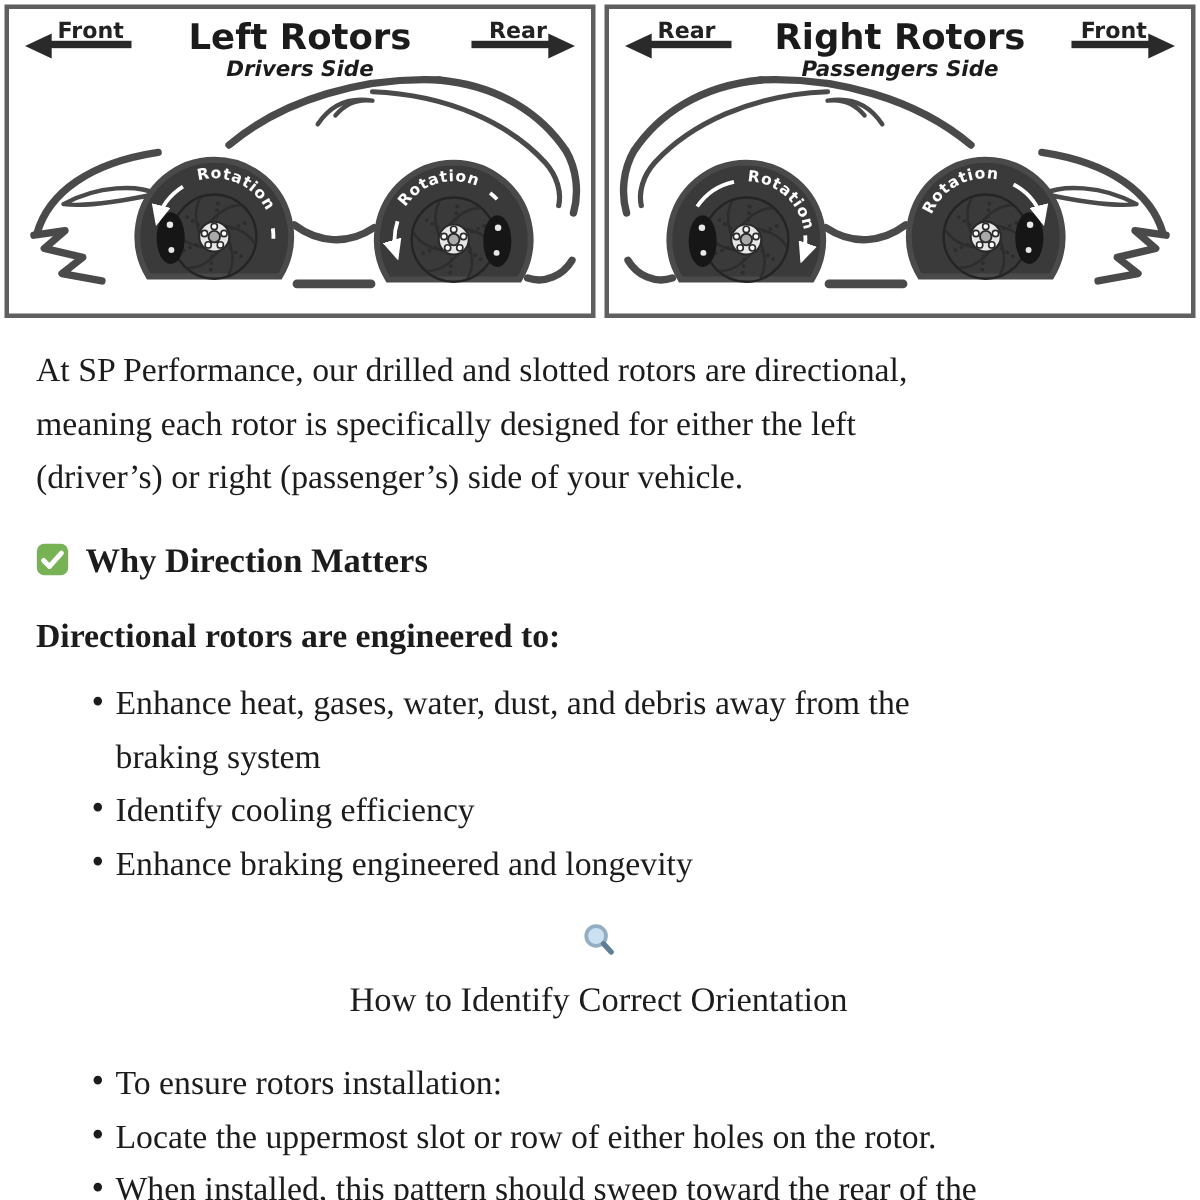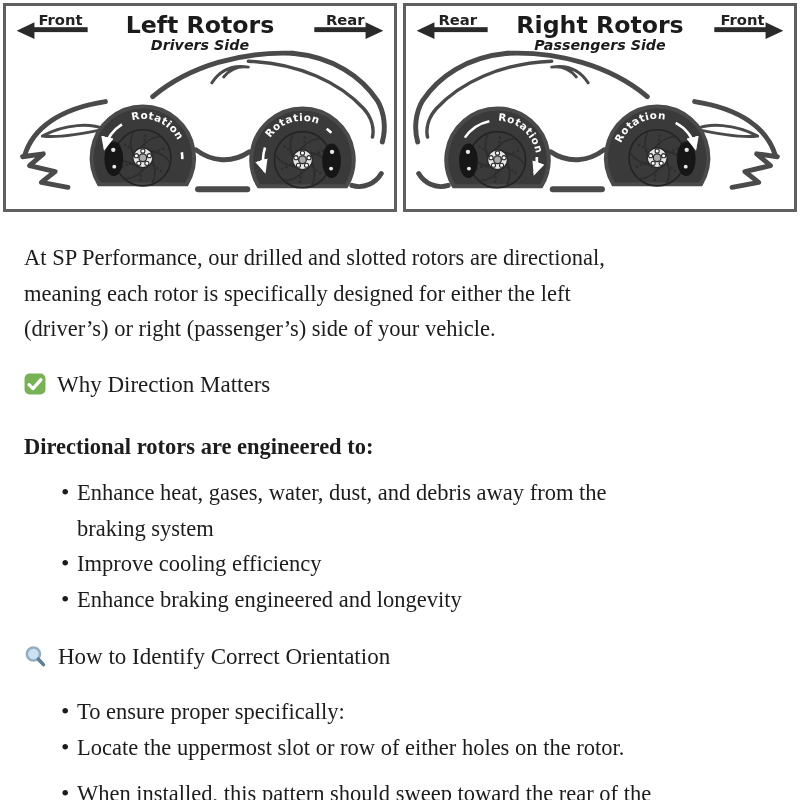--- a/index.html
+++ b/index.html
@@ -5,23 +5,23 @@
   html,body{margin:0;padding:0;background:#fff;}
   body{width:800px;height:800px;font-family:"Liberation Serif",serif;color:#1c1c1c;overflow:hidden;}
   .diagram-row{display:flex;gap:6px;padding:3px 3px 0 3px;height:212px;box-sizing:border-box;}
   .panel{flex:1;border:3px solid #5f5f5f;background:#fff;box-sizing:border-box;}
   .panel svg{display:block;width:100%;height:100%;}
   .ptitle{font-family:"DejaVu Sans",sans-serif;font-weight:bold;font-size:24px;fill:#1b1b1b;}
   .psub{font-family:"DejaVu Sans",sans-serif;font-weight:bold;font-style:italic;font-size:14.5px;fill:#1b1b1b;}
   .pcorner{font-family:"DejaVu Sans",sans-serif;font-weight:bold;font-size:15px;fill:#222;}
   article{padding:17px 26px 0 24px;font-size:22.5px;line-height:35.5px;}
   article p{margin:0 0 16px 0;}
-  .pre{white-space:pre-line;margin-top:11px;}
-  h2{font-size:23px;line-height:35px;font-weight:normal;margin:20px 0 27px 0;display:flex;align-items:center;gap:11px;}
-  h2.normal{font-weight:normal;margin:22px 0 20px 0;}
+  .pre{white-space:pre-line;}
+  h2{font-size:23px;line-height:35px;font-weight:bold;margin:20px 0 15px 0;display:flex;align-items:center;gap:11px;}
+  h2.normal{font-weight:normal;margin:22px 0 20px 0;flex-direction:column;}
   h2 .emoji{display:inline-flex;flex:0 0 auto;}
   ul{list-style:none;margin:0 0 14px 0;padding:0;}
   li{padding-left:53px;position:relative;}
   li::before{content:"\2022";position:absolute;left:37px;top:0;font-size:24px;}
   .lead{margin-bottom:10px;font-weight:bold;}
 </style>
 </head>
 <body>
 
 <div class="diagram-row">
@@ -285,33 +285,33 @@
       </svg>
     </span>
     <span>Why Direction Matters</span>
   </h2>
 
   <p class="lead">Directional rotors are engineered to:</p>
 
   <ul>
     <li class="pre">Enhance heat, gases, water, dust, and debris away from the
 braking system</li>
-    <li>Improve cooling efficiency</li>
+    <li>Identify cooling efficiency</li>
     <li>Enhance braking engineered and longevity</li>
   </ul>
 
   <h2 class="normal">
     <span class="emoji">
       <svg width="23" height="23" viewBox="0 0 22 22">
         <circle cx="9" cy="8.6" r="6.3" fill="#CBE0F1" stroke="#93AEC2" stroke-width="2.4"></circle>
         <line x1="13.8" y1="13.6" x2="18.6" y2="18.8" stroke="#5E7E95" stroke-width="3.4" stroke-linecap="round"></line>
       </svg>
     </span>
     <span>How to Identify Correct Orientation</span>
   </h2>
 
   <ul>
-    <li>To ensure proper specifically:</li>
+    <li>To ensure rotors installation:</li>
     <li>Locate the uppermost slot or row of either holes on the rotor.</li>
     <li class="pre">When installed, this pattern should sweep toward the rear of the
 vehicle.</li>
   </ul>
 </article>
 
 </body></html>

